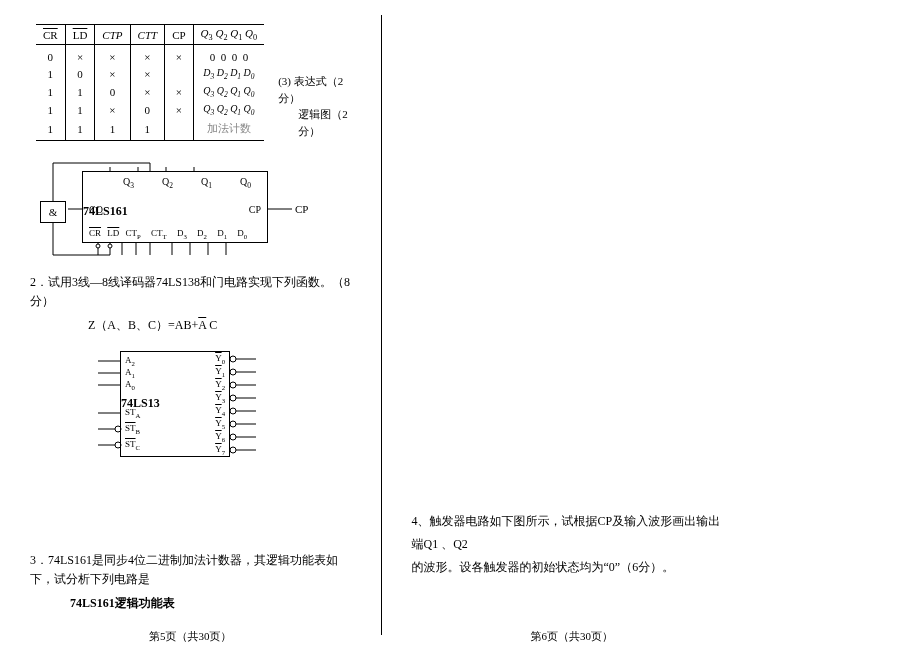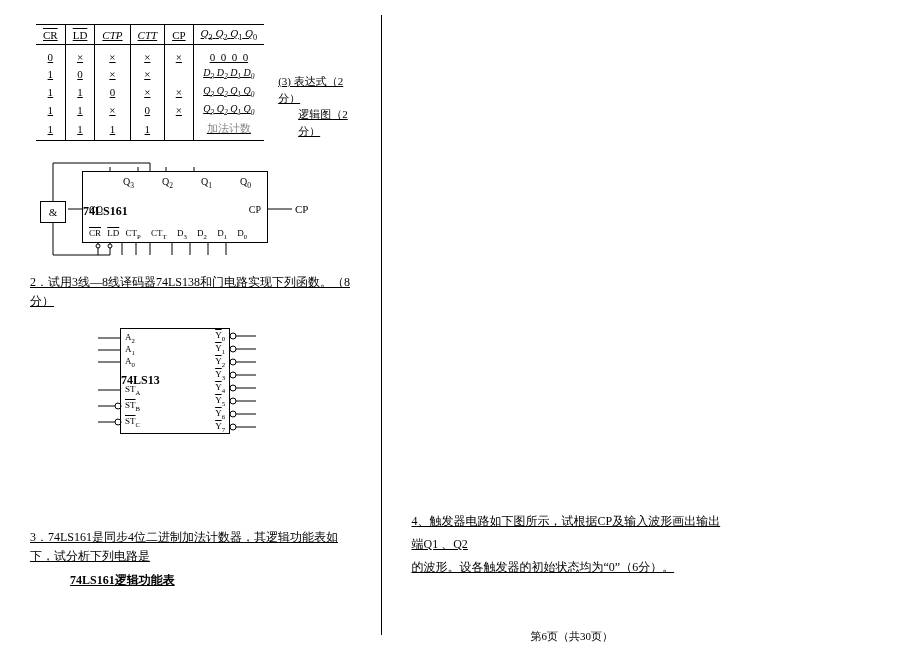--- a/index.html
+++ b/index.html
@@ -11,21 +11,20 @@
     background: #fff;
     color: #000;
     width: 920px;
     height: 650px;
     position: relative;
   }
   .spread {
     display: flex;
     width: 762px;
     height: 650px;
-    text-decoration: underline;
   }
   .page {
     flex: 1;
     padding: 20px 30px 10px 30px;
     position: relative;
   }
   .divider {
     width: 1px;
     background: #000;
     height: 620px;
@@ -276,20 +275,23 @@
           <span>D<span class="sub">2</span></span>
           <span>D<span class="sub">1</span></span>
           <span>D<span class="sub">0</span></span>
         </div>
       </div>
       <div class="cp-ext">CP</div>
     </div>
 
     <div class="prob-text">
       <span>2．试用3线—8线译码器74LS138和门电路实现下列函数。（8分）</span>
+    </div>
+    <div class="prob-text indent">
+      <span>Z（A、B、C）=AB+</span><span class="bar">A</span><span> C</span>
     </div>
 
     <div class="chip138-wrap">
       <svg width="230" height="110" style="position:absolute;left:0;top:0;">
         <g stroke="#000" fill="none">
           <line x1="18" y1="10" x2="40" y2="10"></line>
             <line x1="18" y1="22" x2="40" y2="22"></line>
             <line x1="18" y1="34" x2="40" y2="34"></line>
           <line x1="18" y1="62" x2="40" y2="62"></line>
             <line x1="18" y1="78" x2="40" y2="78"></line>
@@ -333,20 +335,21 @@
         <div class="pin-r" style="top:80px;"><span class="bar">Y</span><span class="sub">6</span></div>
         <div class="pin-r" style="top:93px;"><span class="bar">Y</span><span class="sub">7</span></div>
       </div>
     </div>
 
     <div class="prob-text" style="margin-top:90px;">
       <span>3．74LS161是同步4位二进制加法计数器，其逻辑功能表如下，试分析下列电路是</span><br>
     </div>
     <div class="bold-title">74LS161逻辑功能表</div>
 
+    <div class="page-footer">第5页（共30页）</div>
   </div>
 
   <div class="divider"></div>
 
   <div class="page">
     <div class="q4-block">
       <div>
         <span>4、触发器电路如下图所示，试根据CP及输入波形画出输出端Q1 、Q2</span>
       </div>
       <div>

